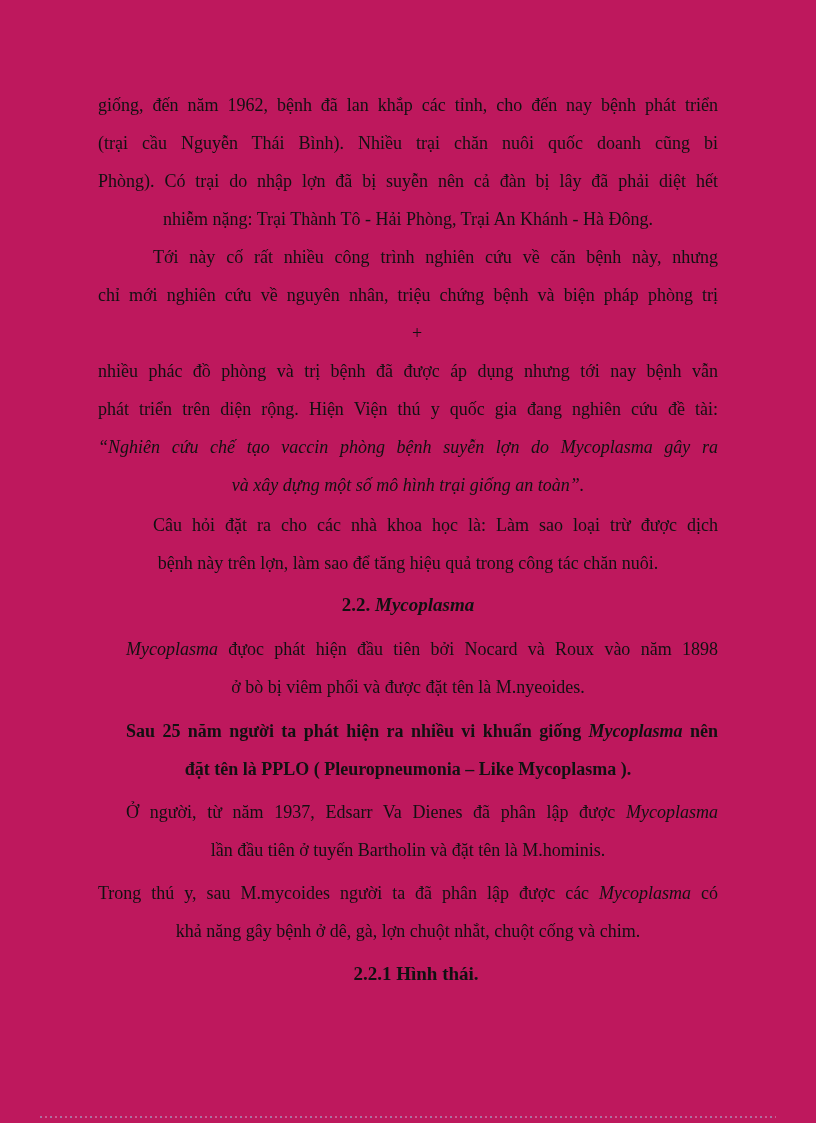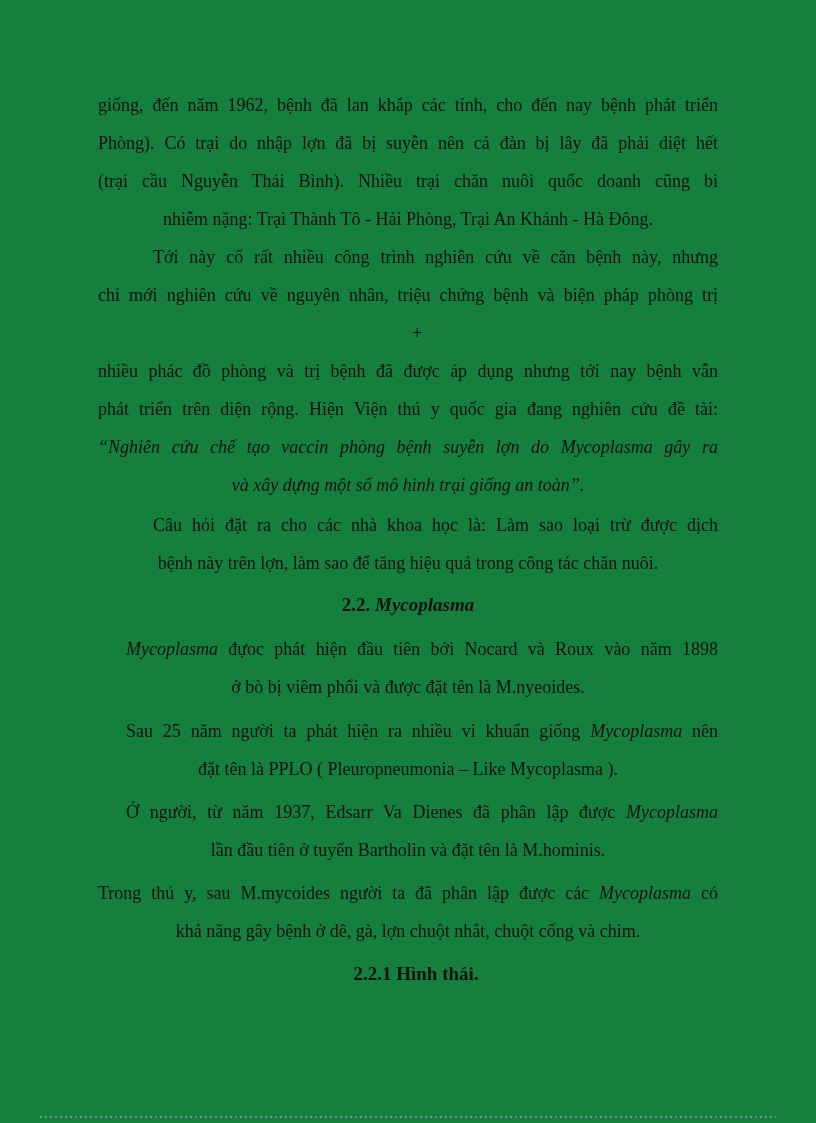--- a/index.html
+++ b/index.html
@@ -5,21 +5,21 @@
   html, body {
     margin: 0;
     padding: 0;
     background: #ffffff;
   }
   .page {
     position: relative;
     width: 816px;
     height: 1123px;
     margin: 0 auto;
-    background: #15803d;
+    background: #be185d;
     box-sizing: border-box;
     padding: 86px 98px 0 98px;
     font-family: "Liberation Serif", "DejaVu Serif", serif;
     color: #111111;
     overflow: hidden;
   }
   .doc-body {
     width: 620px;
   }
   .block {
@@ -59,22 +59,22 @@
     );
   }
 </style>
 </head>
 <body>
 
 <div class="page">
   <div class="doc-body" id="doc">
       <div class="block para">
         <div class="line just"><span>giống, đến năm 1962, bệnh đã lan khắp các tỉnh, cho đến nay bệnh phát triển</span></div>
+        <div class="line just"><span>(trại cầu Nguyễn Thái Bình). Nhiều trại chăn nuôi quốc doanh cũng bi</span></div>
         <div class="line just"><span>Phòng). Có trại do nhập lợn đã bị suyễn nên cả đàn bị lây đã phải diệt hết</span></div>
-        <div class="line just"><span>(trại cầu Nguyễn Thái Bình). Nhiều trại chăn nuôi quốc doanh cũng bi</span></div>
         <div class="line"><span>nhiễm nặng: Trại Thành Tô - Hải Phòng, Trại An Khánh - Hà Đông.</span></div>
       </div>
       <div class="block para">
         <div class="line just" style="padding-left: 55px;"><span>Tới này cố rất nhiều  công trình nghiên  cứu về căn bệnh này, nhưng</span></div>
         <div class="line just"><span>chỉ mới nghiên cứu về nguyên nhân, triệu chứng bệnh và biện pháp phòng trị</span></div>
         <div class="line" style="padding-left: 18px;"><span>+</span></div>
       </div>
       <div class="block para">
         <div class="line just"><span>nhiều phác đồ phòng và trị bệnh đã được áp dụng nhưng tới nay bệnh vẫn</span></div>
         <div class="line just"><span>phát triển trên diện rộng. Hiện Viện thú y quốc gia đang nghiên cứu đề tài:</span></div>
@@ -85,21 +85,21 @@
         <div class="line just" style="padding-left: 55px;"><span>Câu hỏi đặt ra cho các nhà khoa học là: Làm sao loại trừ được dịch</span></div>
         <div class="line"><span>bệnh này trên lợn, làm sao để tăng hiệu quả trong công tác chăn nuôi.</span></div>
       </div>
       <div class="block heading" style="margin-top: 4px;">
         <div class="line"><span class="bd">2.2. </span><span class="bdit">Mycoplasma</span></div>
       </div>
       <div class="block para" style="margin-top: 6px;">
         <div class="line just" style="padding-left: 28px;"><span class="it">Mycoplasma</span><span> đựoc phát hiện  đầu tiên  bởi Nocard và Roux vào năm 1898</span></div>
         <div class="line"><span>ở bò bị viêm phổi và được đặt tên là M.nyeoides.</span></div>
       </div>
-      <div class="block para" style="margin-top: 6px;">
+      <div class="block para" style="margin-top: 6px; font-weight: bold;">
         <div class="line just" style="padding-left: 28px;"><span>Sau 25 năm người ta phát hiện ra nhiều vi khuẩn giống </span><span class="it">Mycoplasma</span><span> nên</span></div>
         <div class="line"><span>đặt tên là PPLO ( Pleuropneumonia  – Like Mycoplasma ).</span></div>
       </div>
       <div class="block para" style="margin-top: 5px;">
         <div class="line just" style="padding-left: 28px;"><span>Ở người, từ năm 1937, Edsarr Va Dienes đã phân lập được </span><span class="it">Mycoplasma</span></div>
         <div class="line"><span>lần đầu tiên ở tuyến Bartholin  và đặt tên là M.hominis.</span></div>
       </div>
       <div class="block para" style="margin-top: 5px;">
         <div class="line just"><span>Trong thú y, sau M.mycoides người ta đã phân lập được các </span><span class="it">Mycoplasma</span><span> có</span></div>
         <div class="line"><span>khả năng gây bệnh ở dê, gà, lợn chuột nhắt, chuột cống và chim.</span></div>

